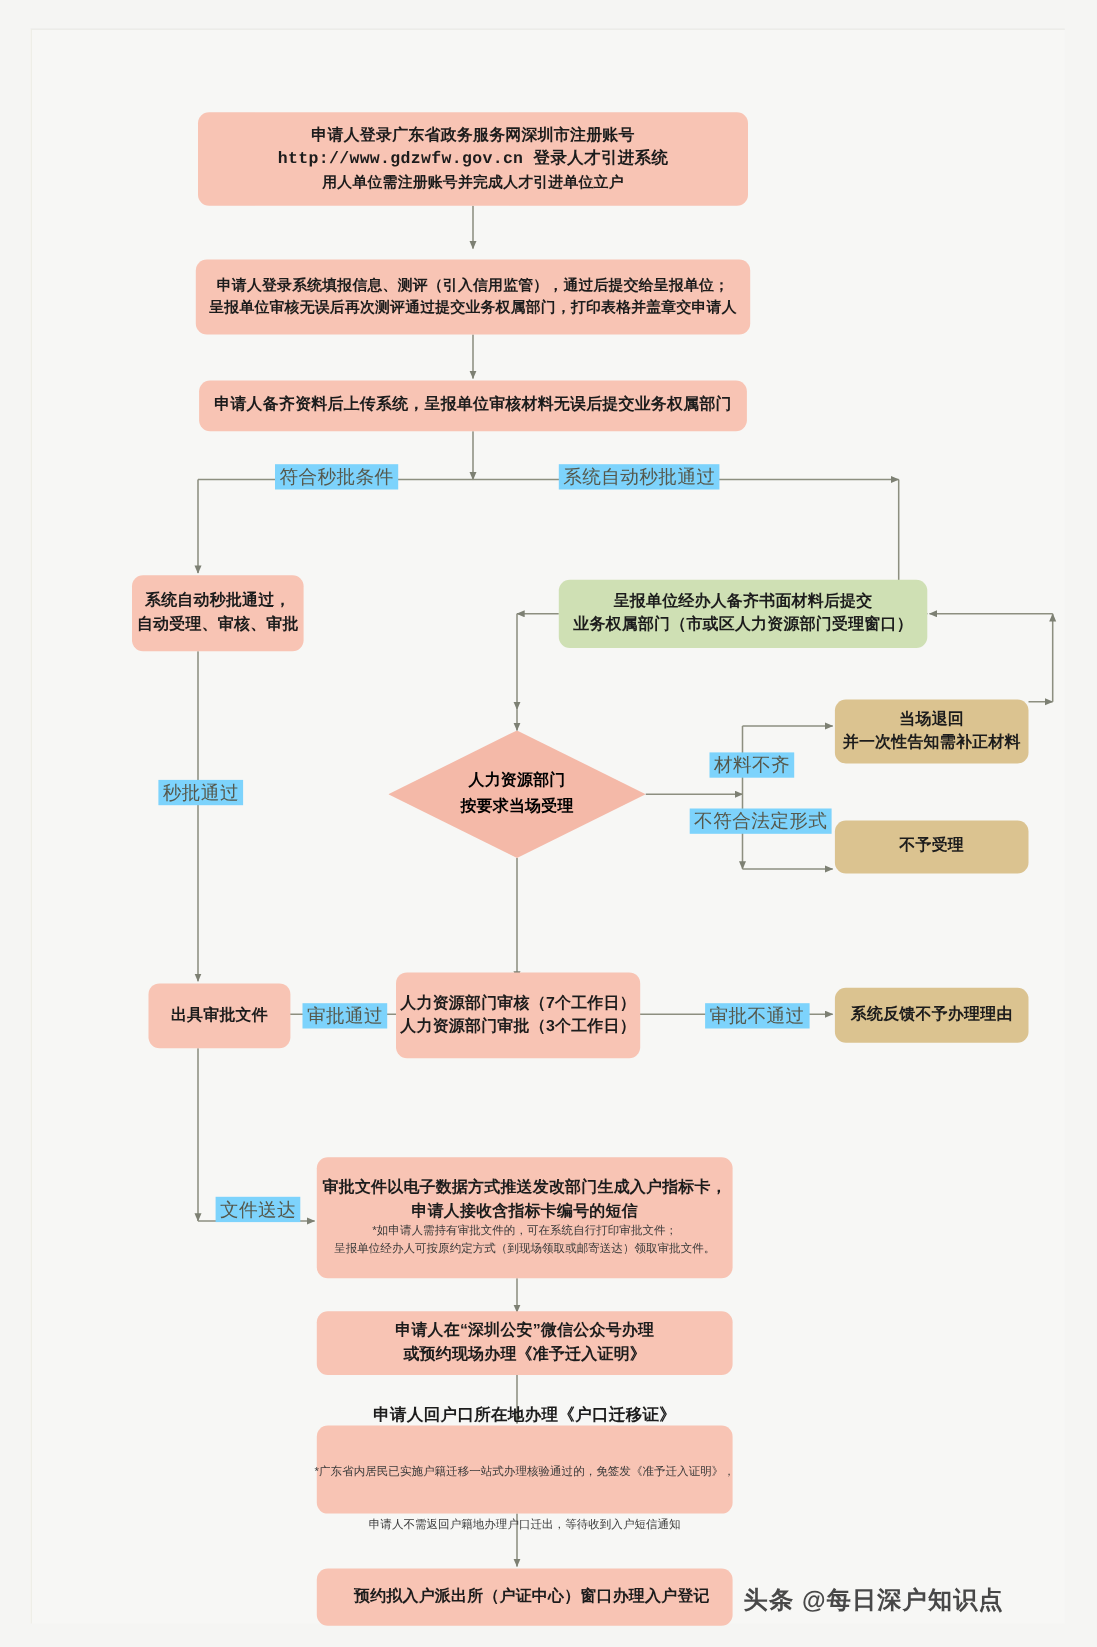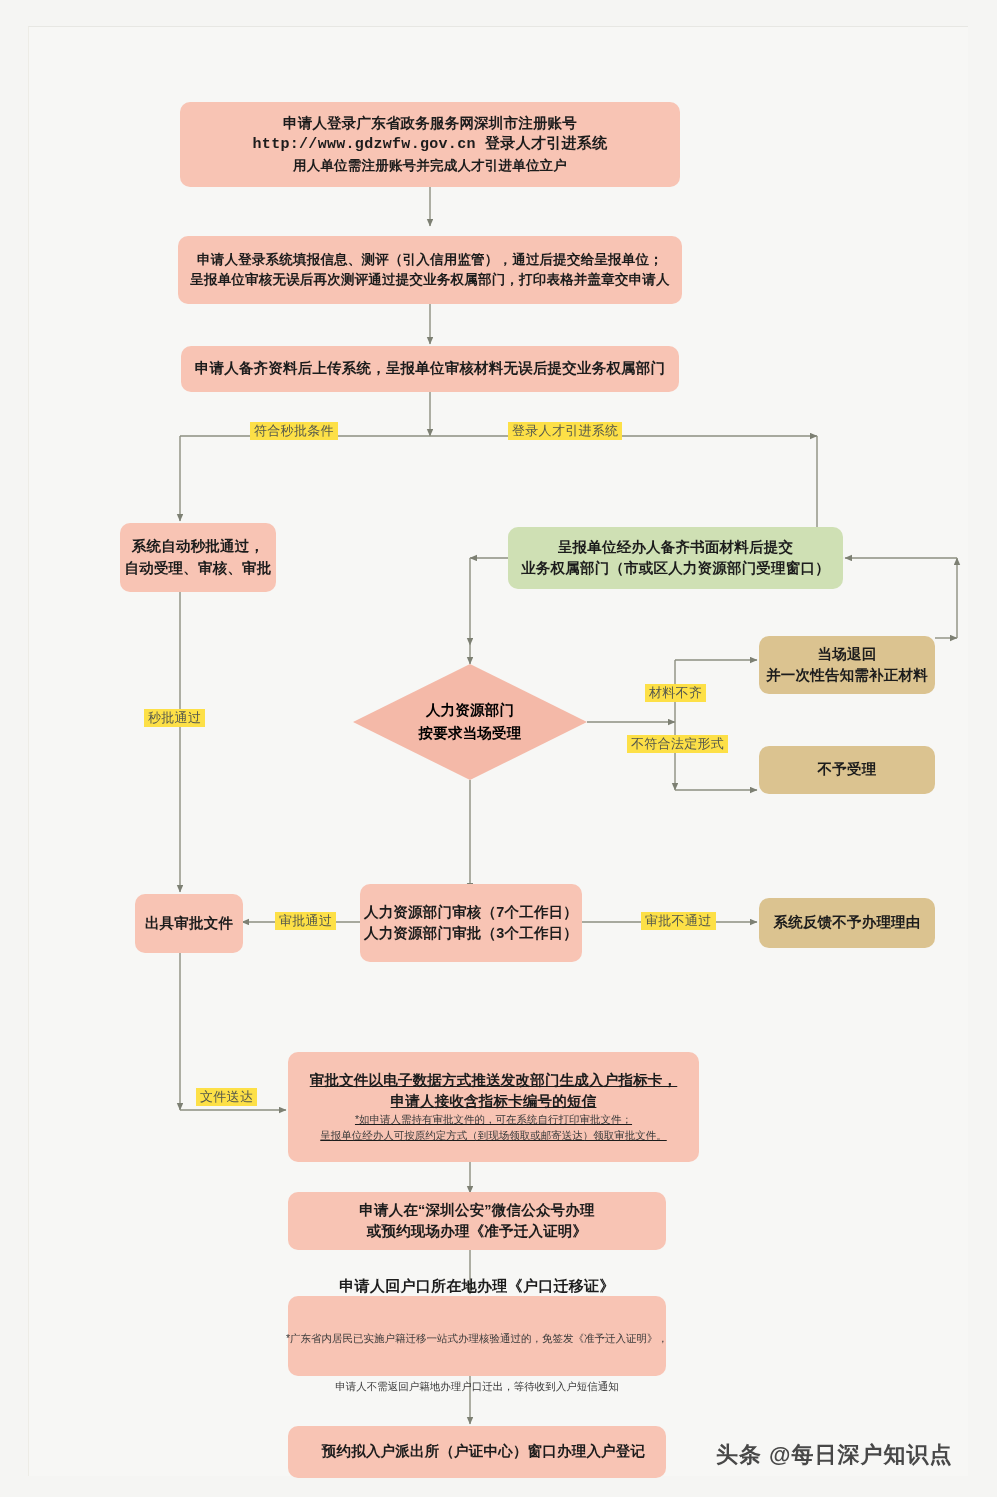--- a/index.html
+++ b/index.html
@@ -73,24 +73,24 @@
     background: #f4b9a8;
     clip-path: polygon(50% 0%, 100% 50%, 50% 100%, 0% 50%);
   }
   .diamond-text {
     position: relative;
     text-align: center;
     line-height: 1.6;
   }
   .edge-label {
     position: absolute;
-    font-size: 13px;
+    font-size: 17px;
     color: #55584c;
     white-space: nowrap;
-    background: #fde047;
+    background: #7dd3fc;
     padding: 0 4px;
     letter-spacing: .3px;
   }
   #watermark {
     position: absolute;
     font-size: 22px;
     font-weight: bold;
     color: #3a3a3a;
     letter-spacing: 1px;
     white-space: nowrap;
@@ -168,21 +168,21 @@
   <div class="node pink" style="left:178px; top:236px; width:504px; height:68px;">
     <span class="ln b13">申请人登录系统填报信息、测评（引入信用监管），通过后提交给呈报单位；</span>
     <span class="ln b13">呈报单位审核无误后再次测评通过提交业务权属部门，打印表格并盖章交申请人</span>
   </div>
 
   <div class="node pink" style="left:181px; top:346px; width:498px; height:46px;">
     <span class="ln b14">申请人备齐资料后上传系统，呈报单位审核材料无误后提交业务权属部门</span>
   </div>
 
   <div class="edge-label" style="left:250px; top:422px;">符合秒批条件</div>
-  <div class="edge-label" style="left:508px; top:422px;">登录人才引进系统</div>
+  <div class="edge-label" style="left:508px; top:422px;">系统自动秒批通过</div>
 
   <div class="node pink" style="left:120px; top:523px; width:156px; height:69px;">
     <span class="ln b14">系统自动秒批通过，</span>
     <span class="ln b14">自动受理、审核、审批</span>
   </div>
 
   <div class="node green" style="left:508px; top:527px; width:335px; height:62px;">
     <span class="ln b14">呈报单位经办人备齐书面材料后提交</span>
     <span class="ln b14">业务权属部门（市或区人力资源部门受理窗口）</span>
   </div>
@@ -202,40 +202,40 @@
 
   <div class="node tan" style="left:759px; top:636px; width:176px; height:58px;">
     <span class="ln b14">当场退回</span>
     <span class="ln b14">并一次性告知需补正材料</span>
   </div>
 
   <div class="node tan" style="left:759px; top:746px; width:176px; height:48px;">
     <span class="ln b14">不予受理</span>
   </div>
 
-  <div class="node pink" style="left:135px; top:894px; width:108px; height:59px;">
+  <div class="node pink" style="left:135px; top:894px; width:129px; height:59px;">
     <span class="ln b14">出具审批文件</span>
   </div>
 
   <div class="edge-label" style="left:275px; top:912px;">审批通过</div>
 
   <div class="node pink" style="left:360px; top:884px; width:222px; height:78px;">
     <span class="ln b14">人力资源部门审核（7个工作日）</span>
     <span class="ln b14">人力资源部门审批（3个工作日）</span>
   </div>
 
   <div class="edge-label" style="left:641px; top:912px;">审批不通过</div>
 
   <div class="node tan" style="left:759px; top:898px; width:176px; height:50px;">
     <span class="ln b14">系统反馈不予办理理由</span>
   </div>
 
   <div class="edge-label" style="left:196px; top:1088px;">文件送达</div>
 
-  <div class="node pink" style="left:288px; top:1052px; width:411px; height:110px;text-decoration:underline;">
+  <div class="node pink" style="left:288px; top:1052px; width:378px; height:110px;">
     <span class="ln b14">审批文件以电子数据方式推送发改部门生成入户指标卡，</span>
     <span class="ln b14">申请人接收含指标卡编号的短信</span>
     <span class="ln note">*如申请人需持有审批文件的，可在系统自行打印审批文件；</span>
     <span class="ln note">呈报单位经办人可按原约定方式（到现场领取或邮寄送达）领取审批文件。</span>
   </div>
 
   <div class="node pink" style="left:288px; top:1192px; width:378px; height:58px;">
     <span class="ln b14">申请人在“深圳公安”微信公众号办理</span>
     <span class="ln b14">或预约现场办理《准予迁入证明》</span>
   </div>
@@ -243,15 +243,15 @@
   <div class="node pink" style="left:288px; top:1296px; width:378px; height:80px;gap:32px;">
     <span class="ln b15">申请人回户口所在地办理《户口迁移证》</span>
     <span class="ln note">*广东省内居民已实施户籍迁移一站式办理核验通过的，免签发《准予迁入证明》，</span>
     <span class="ln note">申请人不需返回户籍地办理户口迁出，等待收到入户短信通知</span>
   </div>
 
   <div class="node pink" style="left:288px; top:1426px; width:378px; height:52px;padding-left:13px;">
     <span class="ln b14">预约拟入户派出所（户证中心）窗口办理入户登记</span>
   </div>
 
-  <div id="watermark" style="left:716px; top:1440px;">头条 @每日深户知识点</div>
+  <div id="watermark" style="left:676px; top:1440px;">头条 @每日深户知识点</div>
 
 </div>
 
 </body></html>

